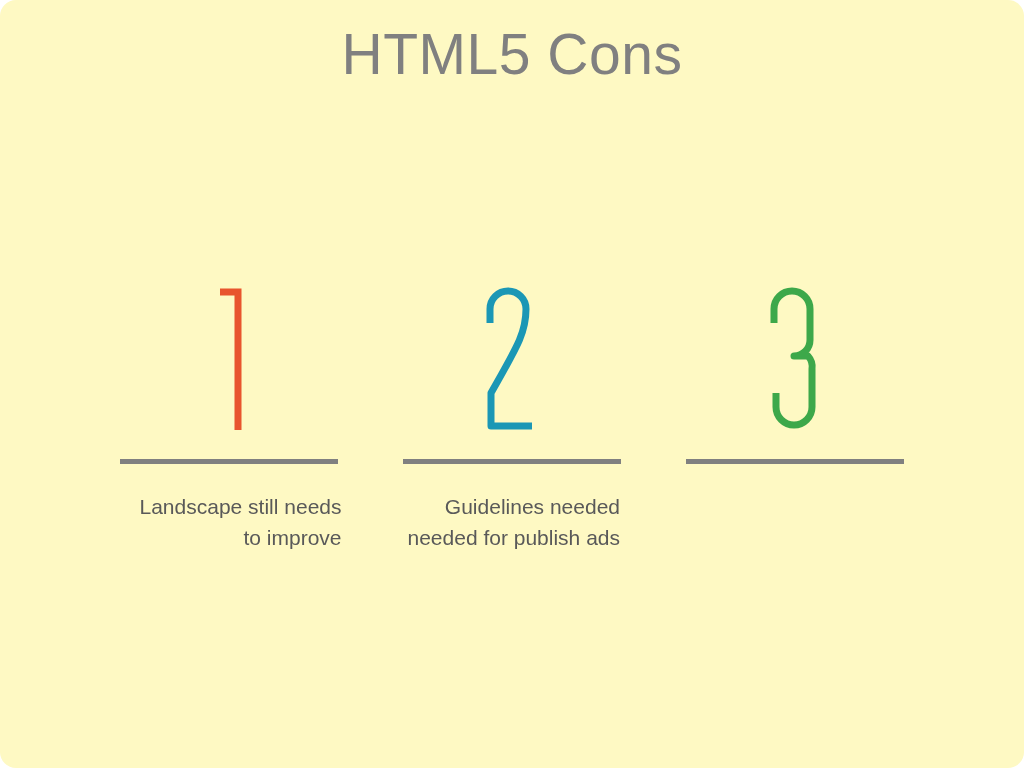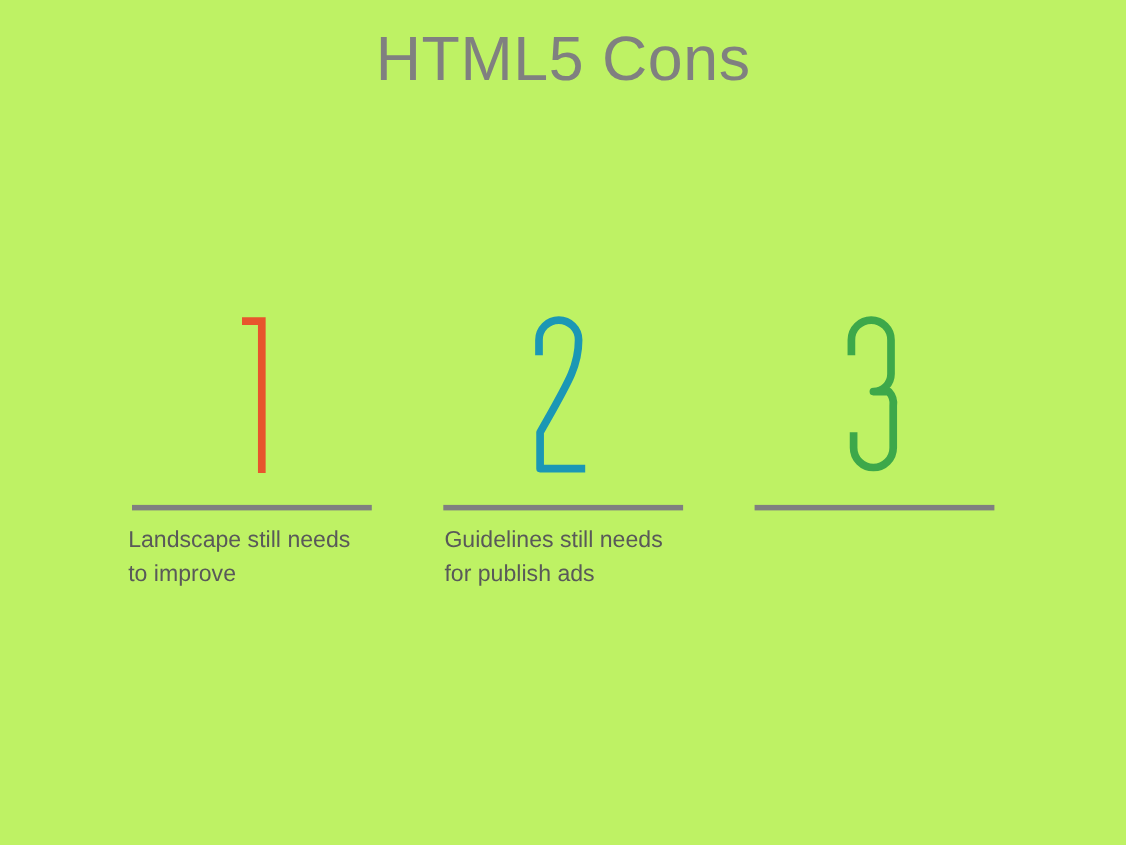--- a/index.html
+++ b/index.html
@@ -57,36 +57,36 @@
   .numeral-svg {
     display: block;
   }
   .divider {
     width: 218px;
     height: 5px;
     background: #808080;
     margin-top: 14px;
   }
   .caption {
-    margin-top: 12px;
+    margin-top: 28px;
     width: 225px;
-    text-align: left;
+    text-align: right;
     font-size: 21px;
     font-weight: 300;
     line-height: 1.46;
     color: #595959;
   }
   .col-2 .caption {
     width: 216px;
   }
 </style>
 </head>
 <body style="background: rgb(255, 255, 255);">
 
-<div class="slide" style="background: #bef264;">
+<div class="slide" style="background: #fef9c3; border-radius: 16px;">
 
   <div class="slide-title" style="color: rgb(128, 128, 128);">HTML5 Cons</div>
 
   <div class="columns">
 
     <div class="column col-1">
       <div class="numeral-wrap">
         <svg class="numeral-svg" width="70" height="150" viewBox="0 0 70 150">
           <g fill="none" stroke-width="7" stroke-linecap="butt" stroke-linejoin="miter" stroke="#e8552d">
             <path d="M26 7 L44 7 L44 145"></path>
@@ -99,21 +99,21 @@
 
     <div class="column col-2">
       <div class="numeral-wrap">
         <svg class="numeral-svg" width="70" height="150" viewBox="0 0 70 150">
           <g fill="none" stroke-width="7" stroke-linecap="butt" stroke-linejoin="round" stroke="#1b97b5">
             <path d="M13 38 L13 24 A18 18 0 0 1 49 24 C49 48 40 62 14 108 L14 141 L55 141"></path>
           </g>
         </svg>
       </div>
       <div class="divider" style="background: rgb(128, 128, 128);"></div>
-      <div class="caption" style="color: rgb(89, 89, 89);">Guidelines still needs for publish ads</div>
+      <div class="caption" style="color: rgb(89, 89, 89);">Guidelines needed needed for publish ads</div>
     </div>
 
     <div class="column col-3">
       <div class="numeral-wrap">
         <svg class="numeral-svg" width="70" height="150" viewBox="0 0 70 150">
           <g fill="none" stroke-width="7" stroke-linecap="butt" stroke-linejoin="round" stroke="#3da84a">
             <path d="M14 38 L14 24 A18 18 0 0 1 50 24 L50 55 A16 16 0 0 1 34 71 L48 71 A16 16 0 0 1 52 84 L52 122 A18 18 0 0 1 16 122 L16 108"></path>
           </g>
         </svg>
       </div>

